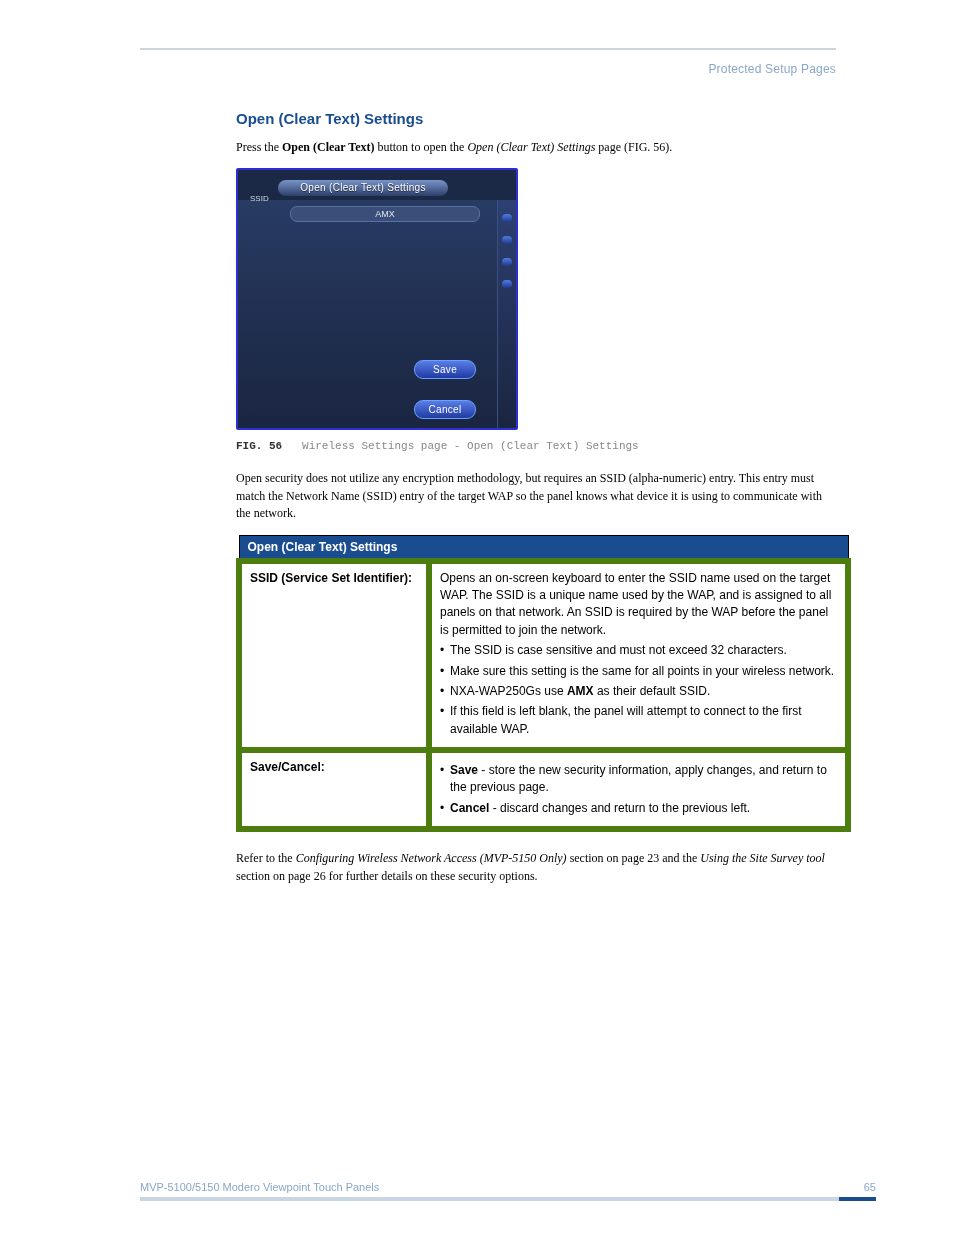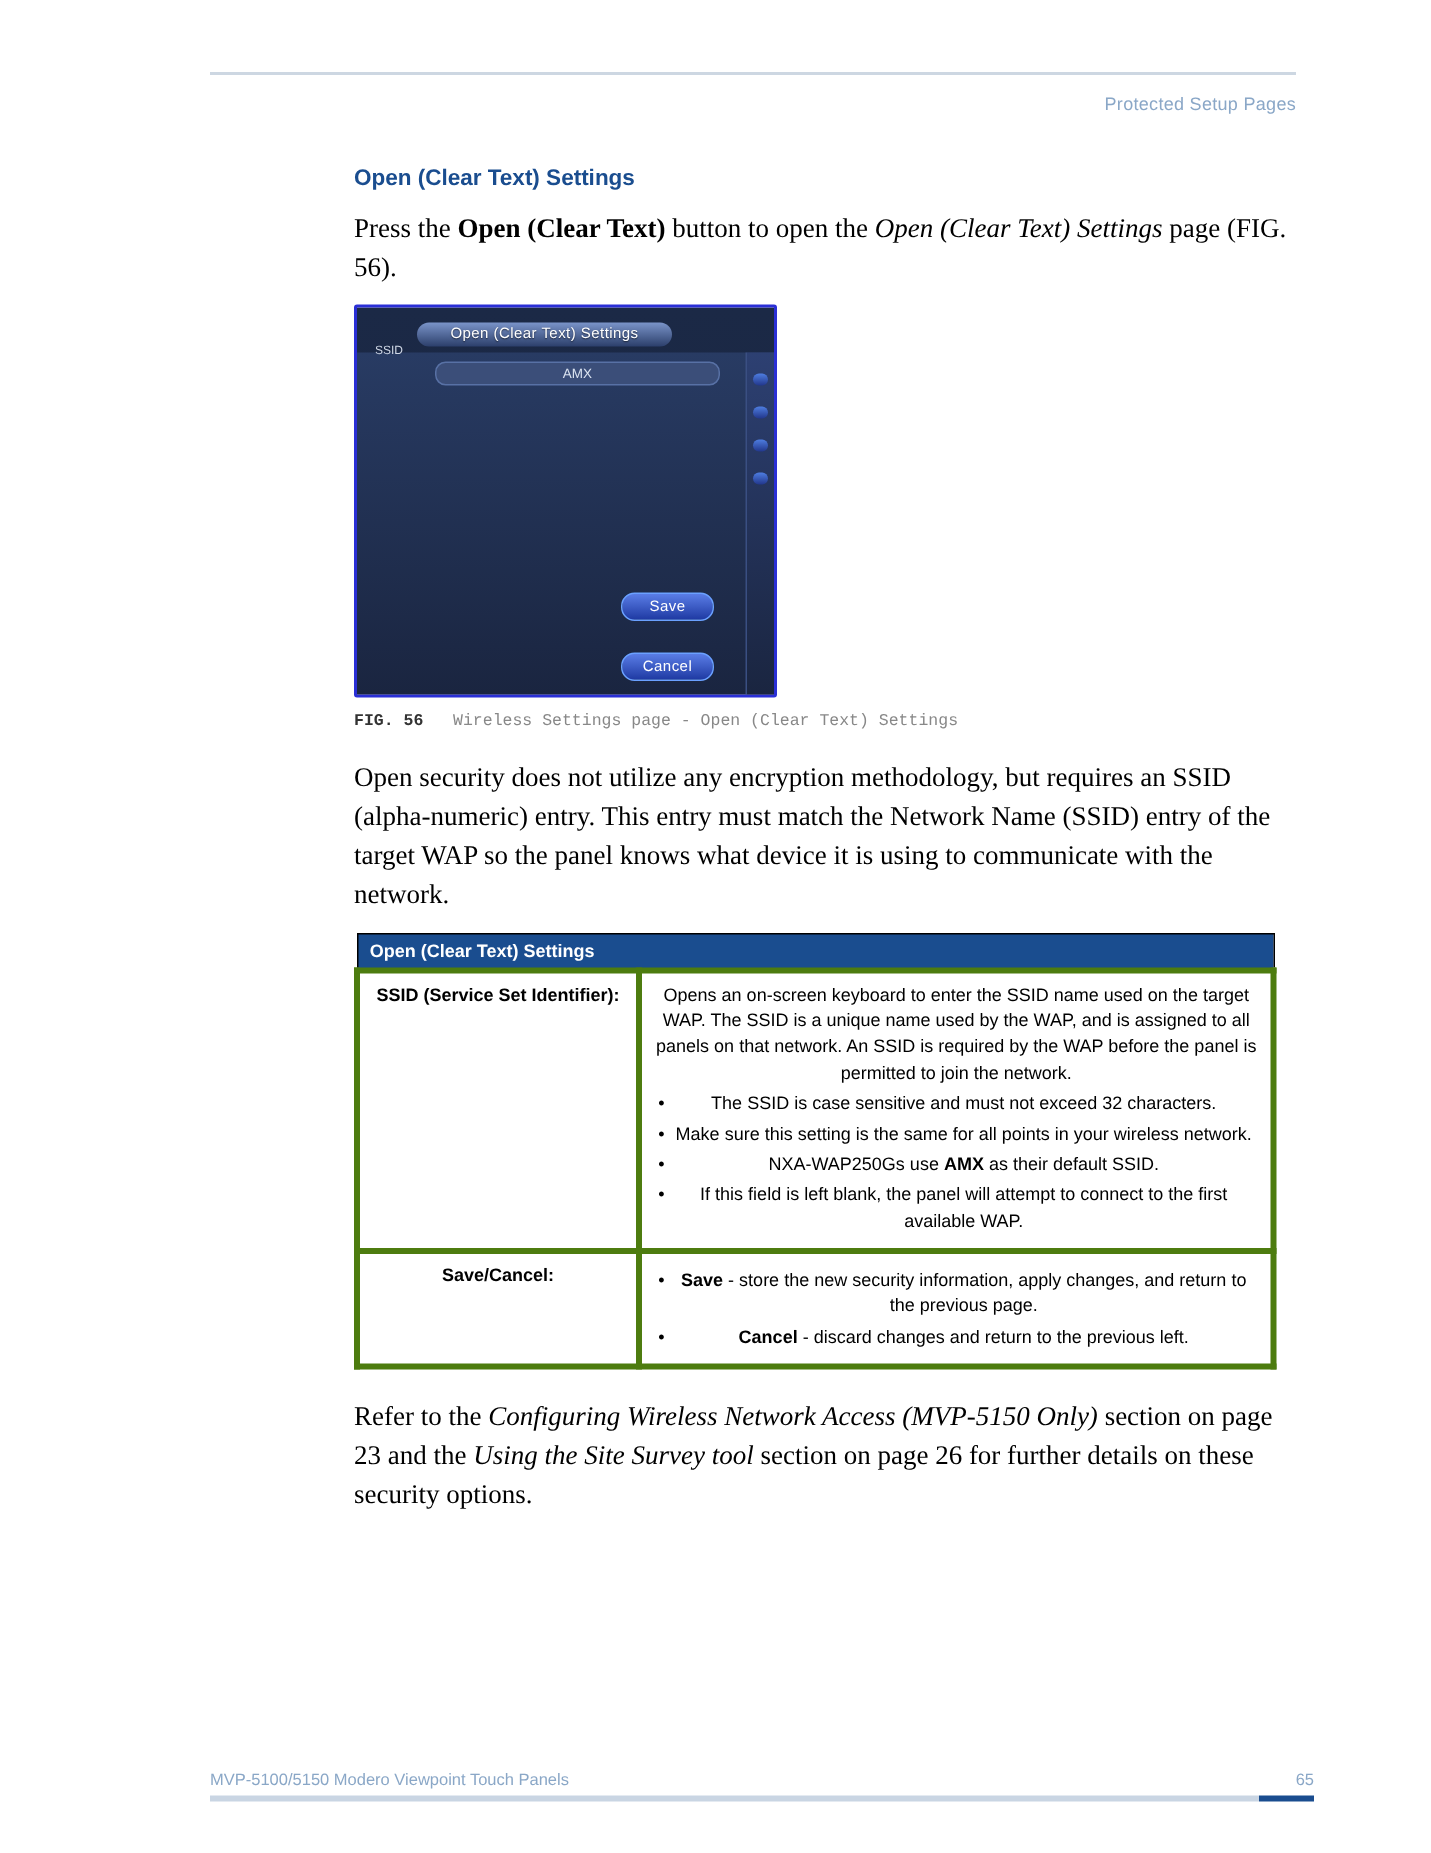--- a/index.html
+++ b/index.html
@@ -8,21 +8,21 @@
     background: #fff;
     font-family: "Times New Roman", Times, serif;
     font-size: 14px;
     color: #000;
   }
   .page {
     width: 954px;
     height: 1235px;
     position: relative;
     box-sizing: border-box;
-    padding: 48px 90px 40px 140px;
+    padding: 48px 118px 40px 140px;
   }
   .top-rule {
     height: 2px;
     background: #cdd7e2;
     margin-bottom: 12px;
   }
   .running-head {
     color: #8aa7c7;
     font-family: Arial, Helvetica, sans-serif;
     font-size: 12px;
@@ -34,21 +34,21 @@
     margin-left: 96px;
   }
   .section-title {
     color: #1a4d8f;
     font-family: Arial, Helvetica, sans-serif;
     font-weight: bold;
     font-size: 15px;
     margin-bottom: 12px;
   }
   .body-text {
-    font-size: 18px;
+    font-size: 12px;
     line-height: 1.45;
     margin-bottom: 12px;
   }
   .bold { font-weight: bold; }
   .ital { font-style: italic; }
   .figure-wrap {
     margin: 10px 0 6px 0;
   }
   
   .device {
@@ -148,25 +148,24 @@
   table.settings th.header {
     background: #1a4d8f;
     color: #fff;
     text-align: left;
     padding: 4px 8px;
     font-weight: bold;
     border: 1px solid #000;
     font-size: 12px;
   }
   table.settings td {
-    border: 4px solid #4d7c0f;
+    border: 6px solid #4d7c0f;
     padding: 6px 8px;
     vertical-align: top;
     line-height: 1.45;
-    text-align: center;
   }
   table.settings td.label {
     width: 168px;
     font-weight: bold;
   }
   .bullet-row { display: flex; margin: 3px 0; }
   .bullet-dot { width: 10px; flex: 0 0 10px; }
   .bullet-dot::before { content: "•"; }
   .bullet-txt { flex: 1; }
   .footer {

